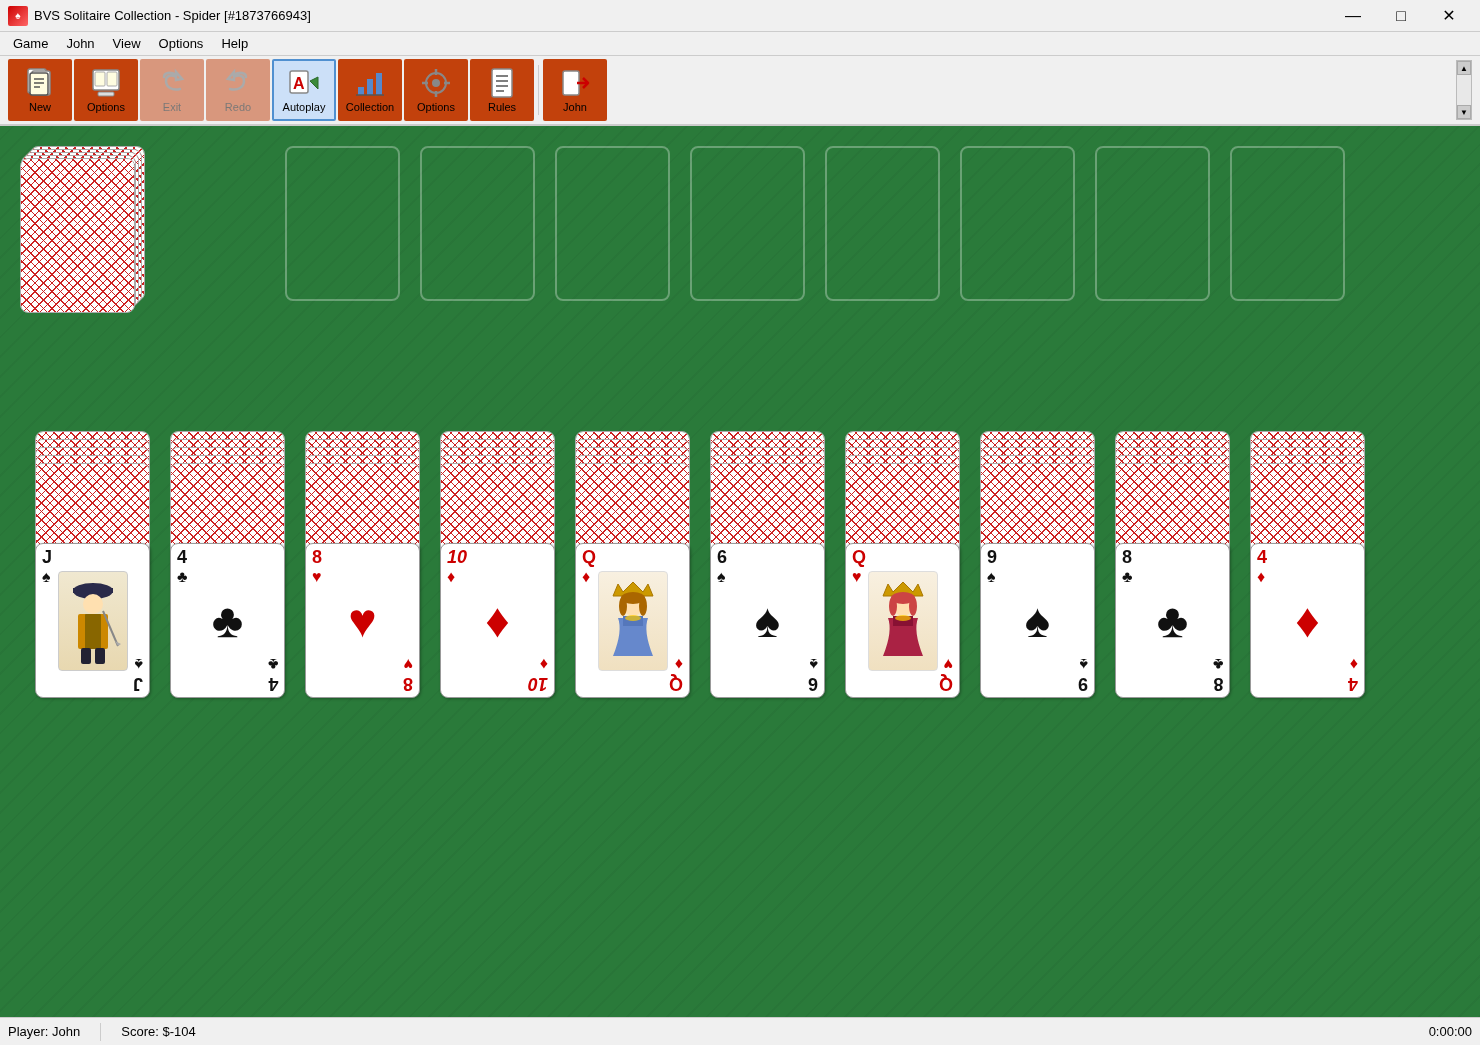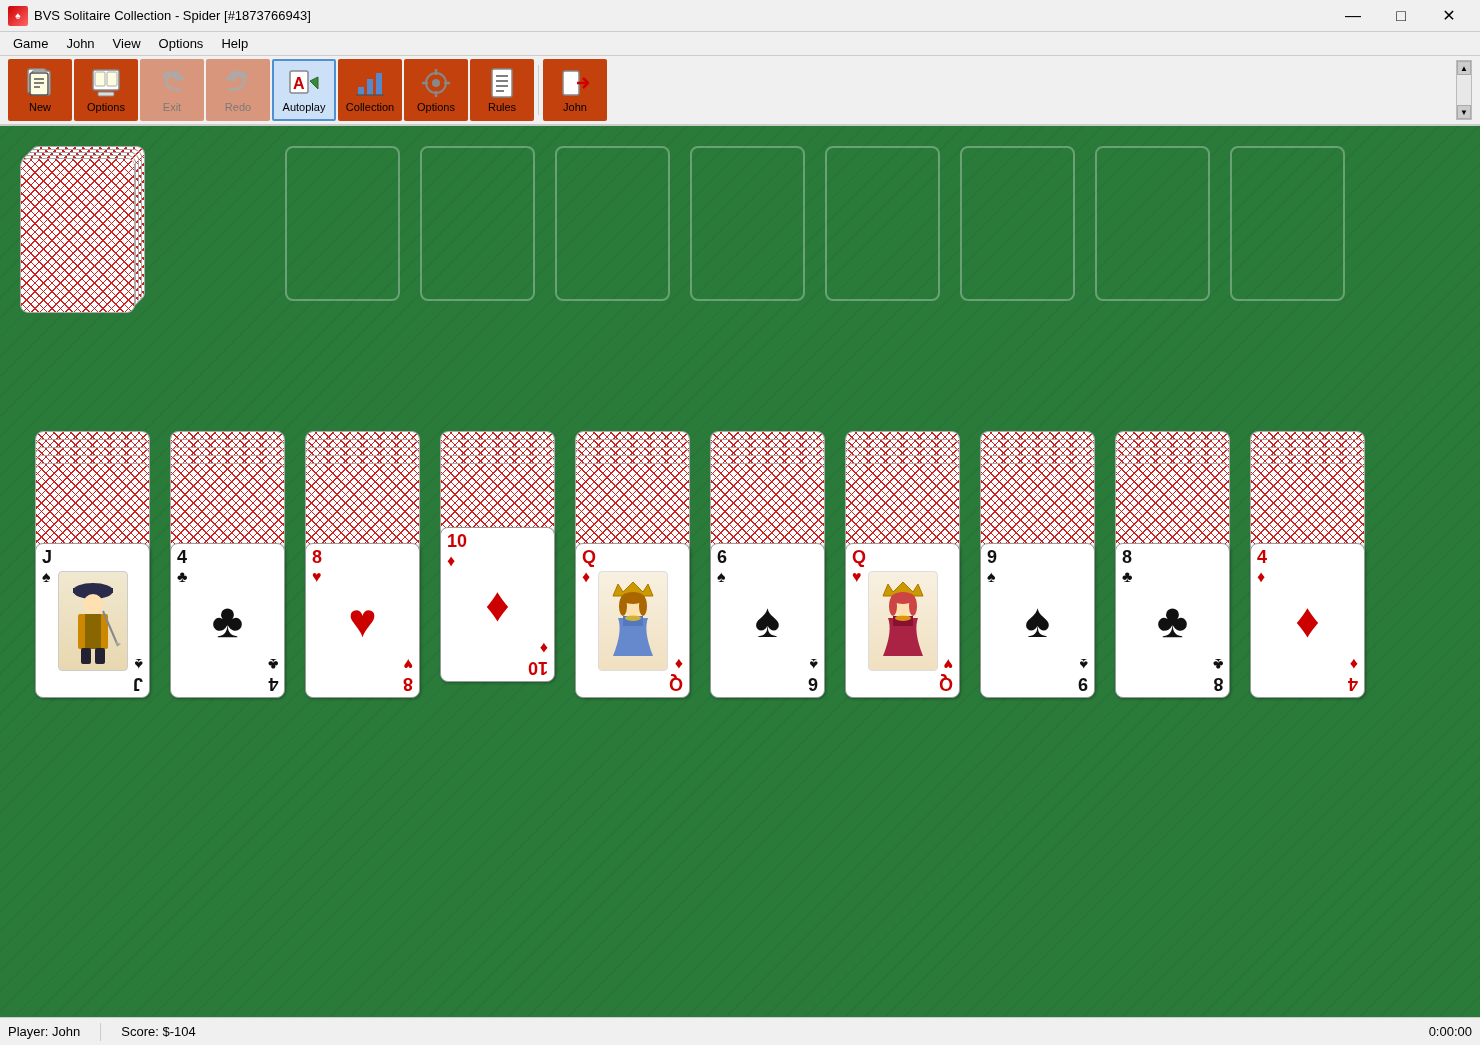--- a/index.html
+++ b/index.html
@@ -505,21 +505,21 @@
       <div class="card-back-small" style="top:16px; left:0; position:absolute;">
           <div class="card-back-small-inner"></div>
         </div>
       <div class="card-back-small" style="top:24px; left:0; position:absolute;">
           <div class="card-back-small-inner"></div>
         </div>
       <div class="card-back-small" style="top:32px; left:0; position:absolute;">
           <div class="card-back-small-inner"></div>
         </div>
     </div>
-    <div class="card" style="position:relative; top:36px; left:0;">
+    <div class="card" style="position:relative; top:52px; left:0;font-style:italic;">
       <div class="card-face">
         <div class="card-rank-suit-tl red">
           <div class="rank">10</div>
           <div class="suit-small">♦</div>
         </div>
         <div class="card-center red">♦</div>
         <div class="card-rank-suit-br red">
           <div class="rank">10</div>
           <div class="suit-small">♦</div>
         </div>

